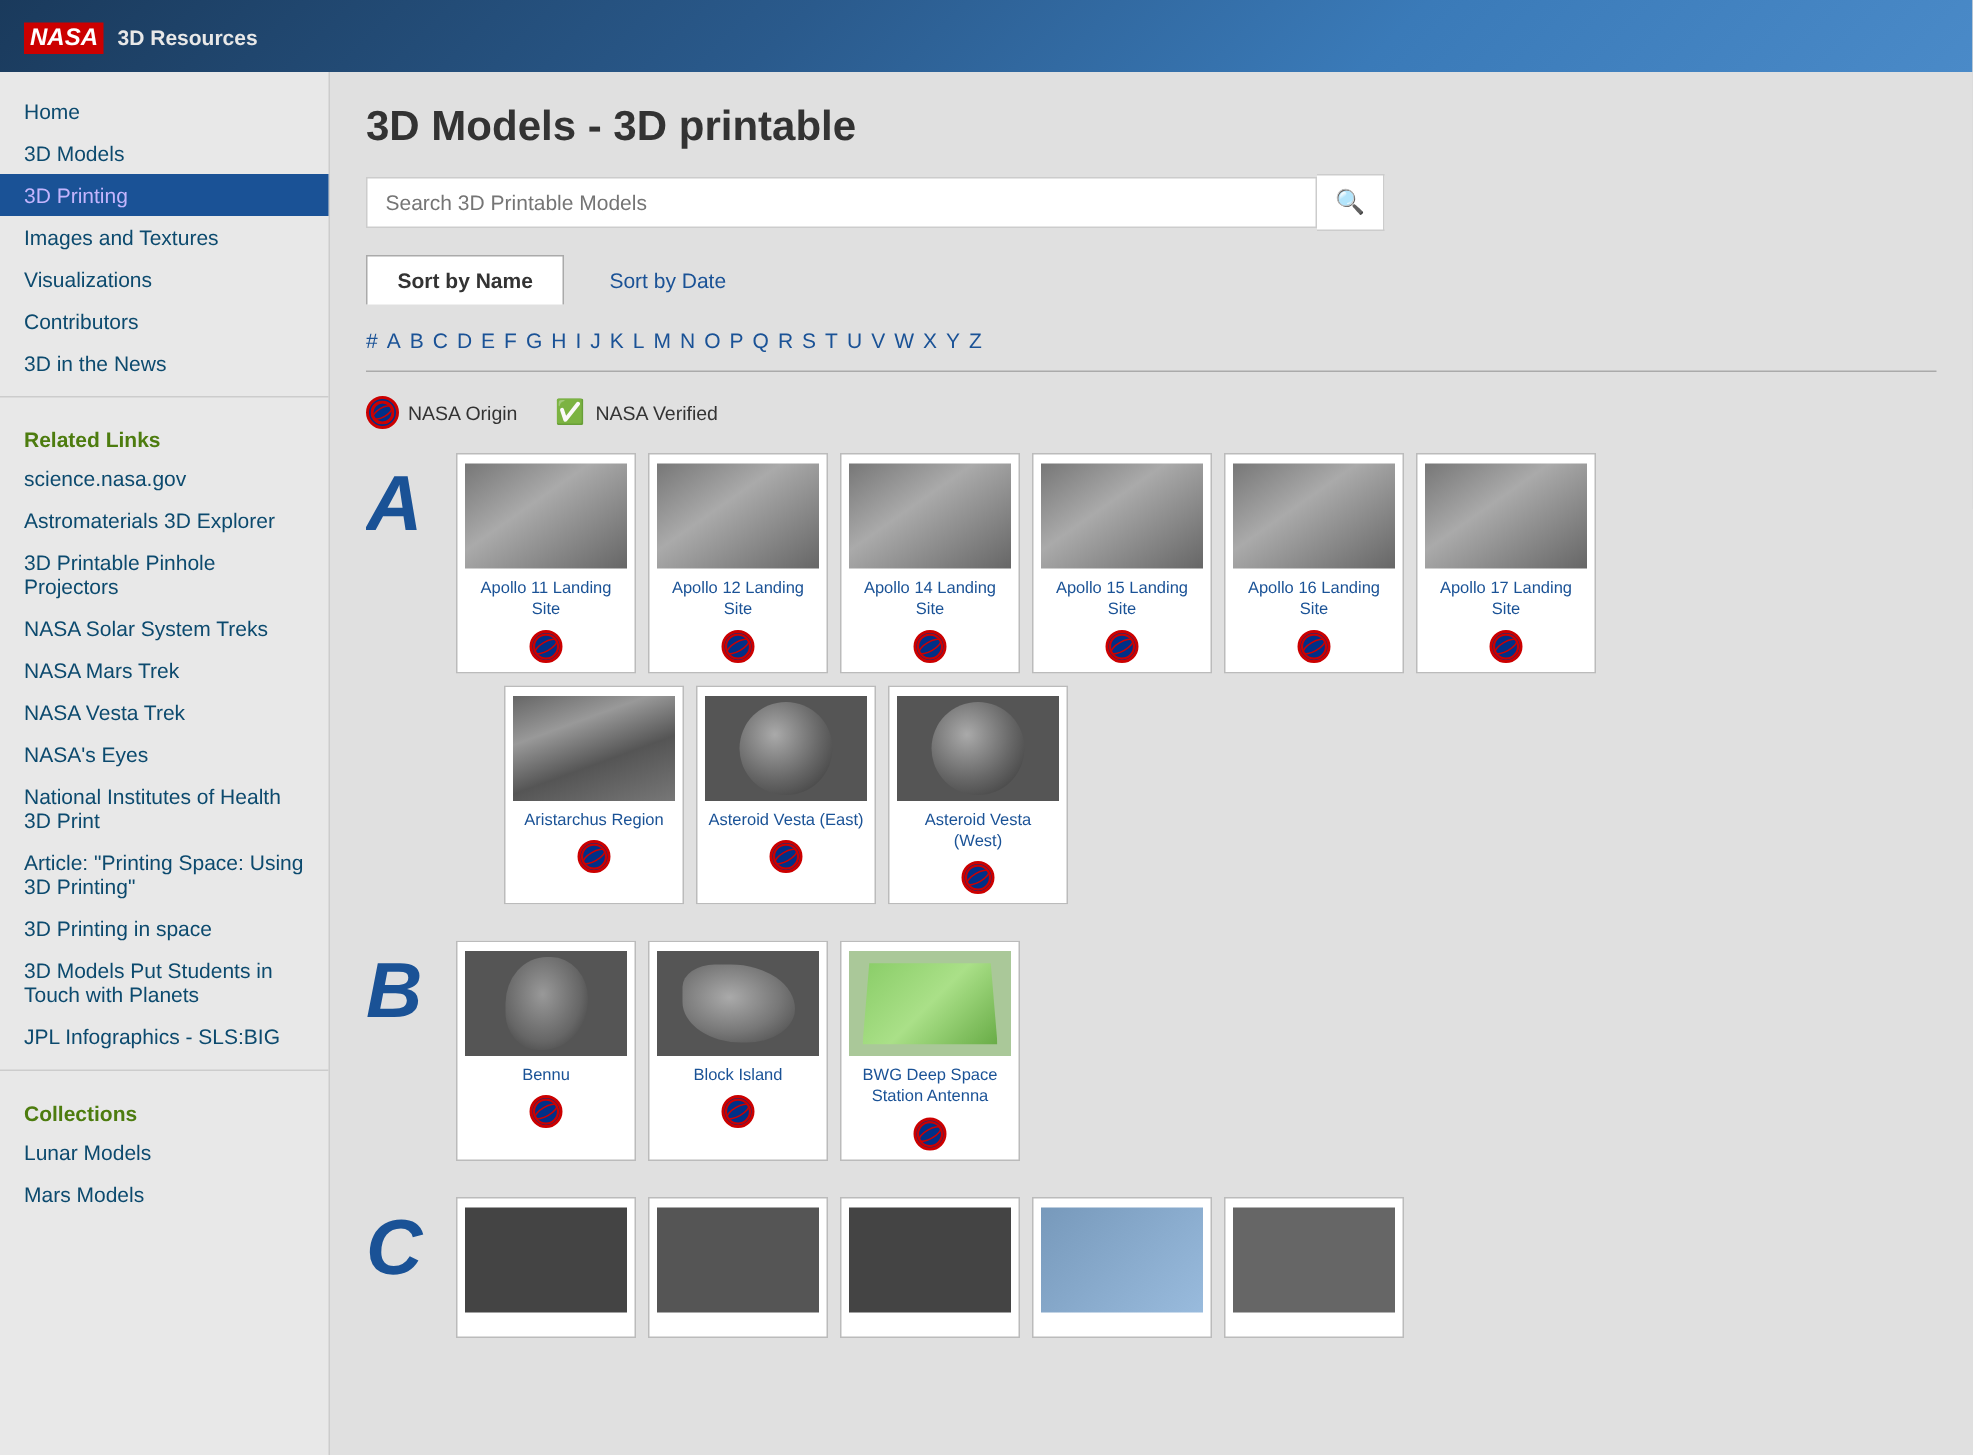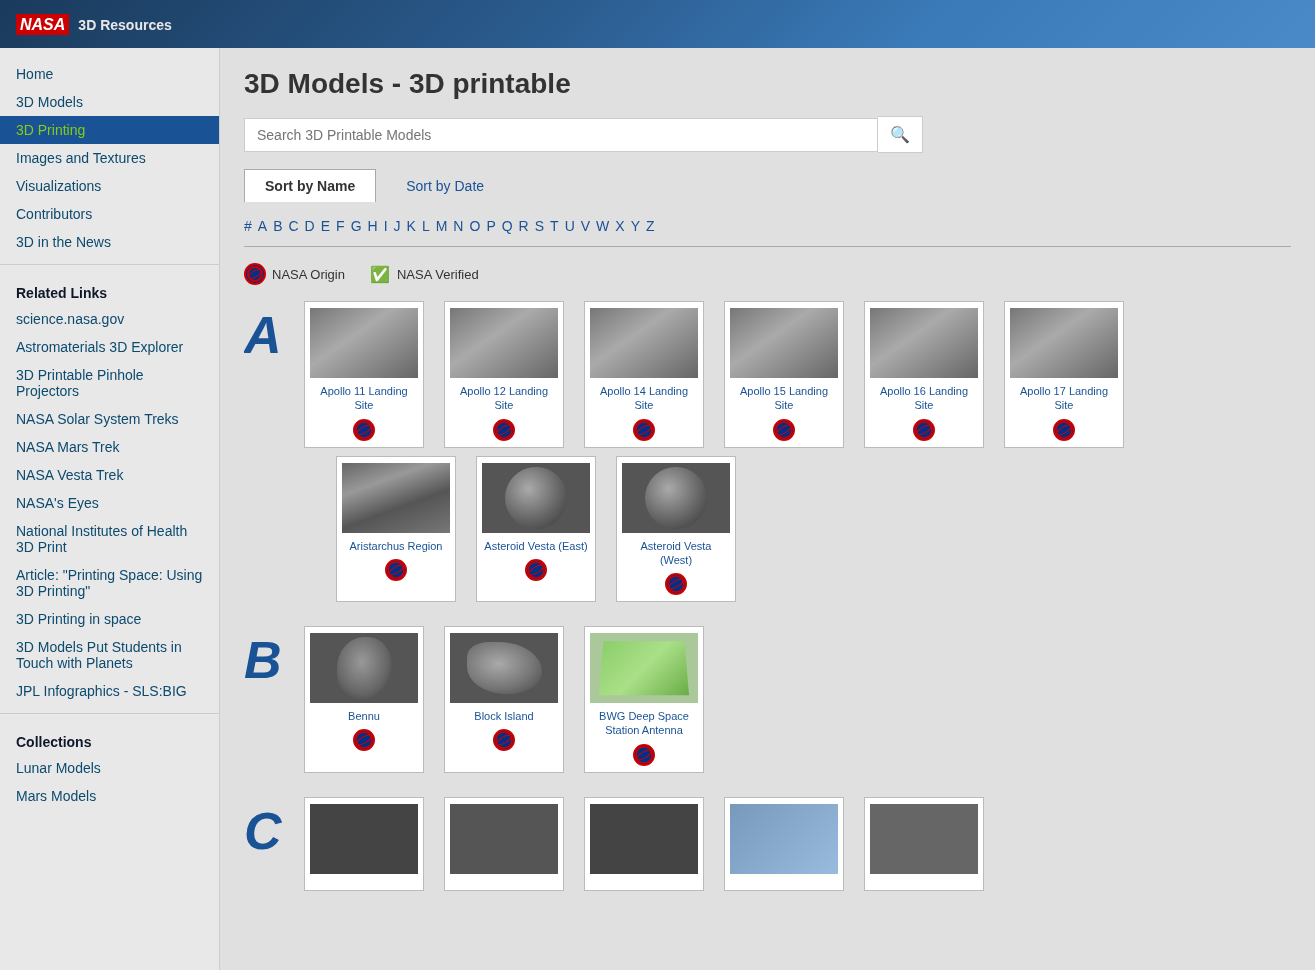--- a/index.html
+++ b/index.html
@@ -36,27 +36,27 @@
     .sidebar-link {
       display: block;
       padding: 6px 16px;
       color: #0c4a6e;
       font-size: 14px;
       cursor: pointer;
       text-decoration: none;
     }
     .sidebar-link.active {
       background: #1a5296;
-      color: #84cc16;
+      color: #c4b5fd;
     }
     .sidebar-section-title {
       padding: 12px 16px 4px;
       font-size: 14px;
       font-weight: bold;
-      color: #0f172a;
+      color: #4d7c0f;
     }
     .sidebar-divider { border: none; border-top: 1px solid #ccc; margin: 8px 0; }
 
     
     #main {
       flex: 1;
       padding: 20px 24px;
       background: #e0e0e0;
       overflow-y: auto;
     }
@@ -179,21 +179,21 @@
       margin-right: 16px;
       line-height: 1;
       margin-top: 8px;
     }
 
     
     .model-section { margin-bottom: 24px; overflow: hidden; }
     .model-grid {
       display: flex;
       flex-wrap: wrap;
-      gap: 20px;
+      gap: 8px;
       margin-left: 60px;
     }
     .model-card {
       width: 120px;
       background: white;
       border: 1px solid #bbb;
       display: flex;
       flex-direction: column;
       align-items: center;
       padding: 6px;

